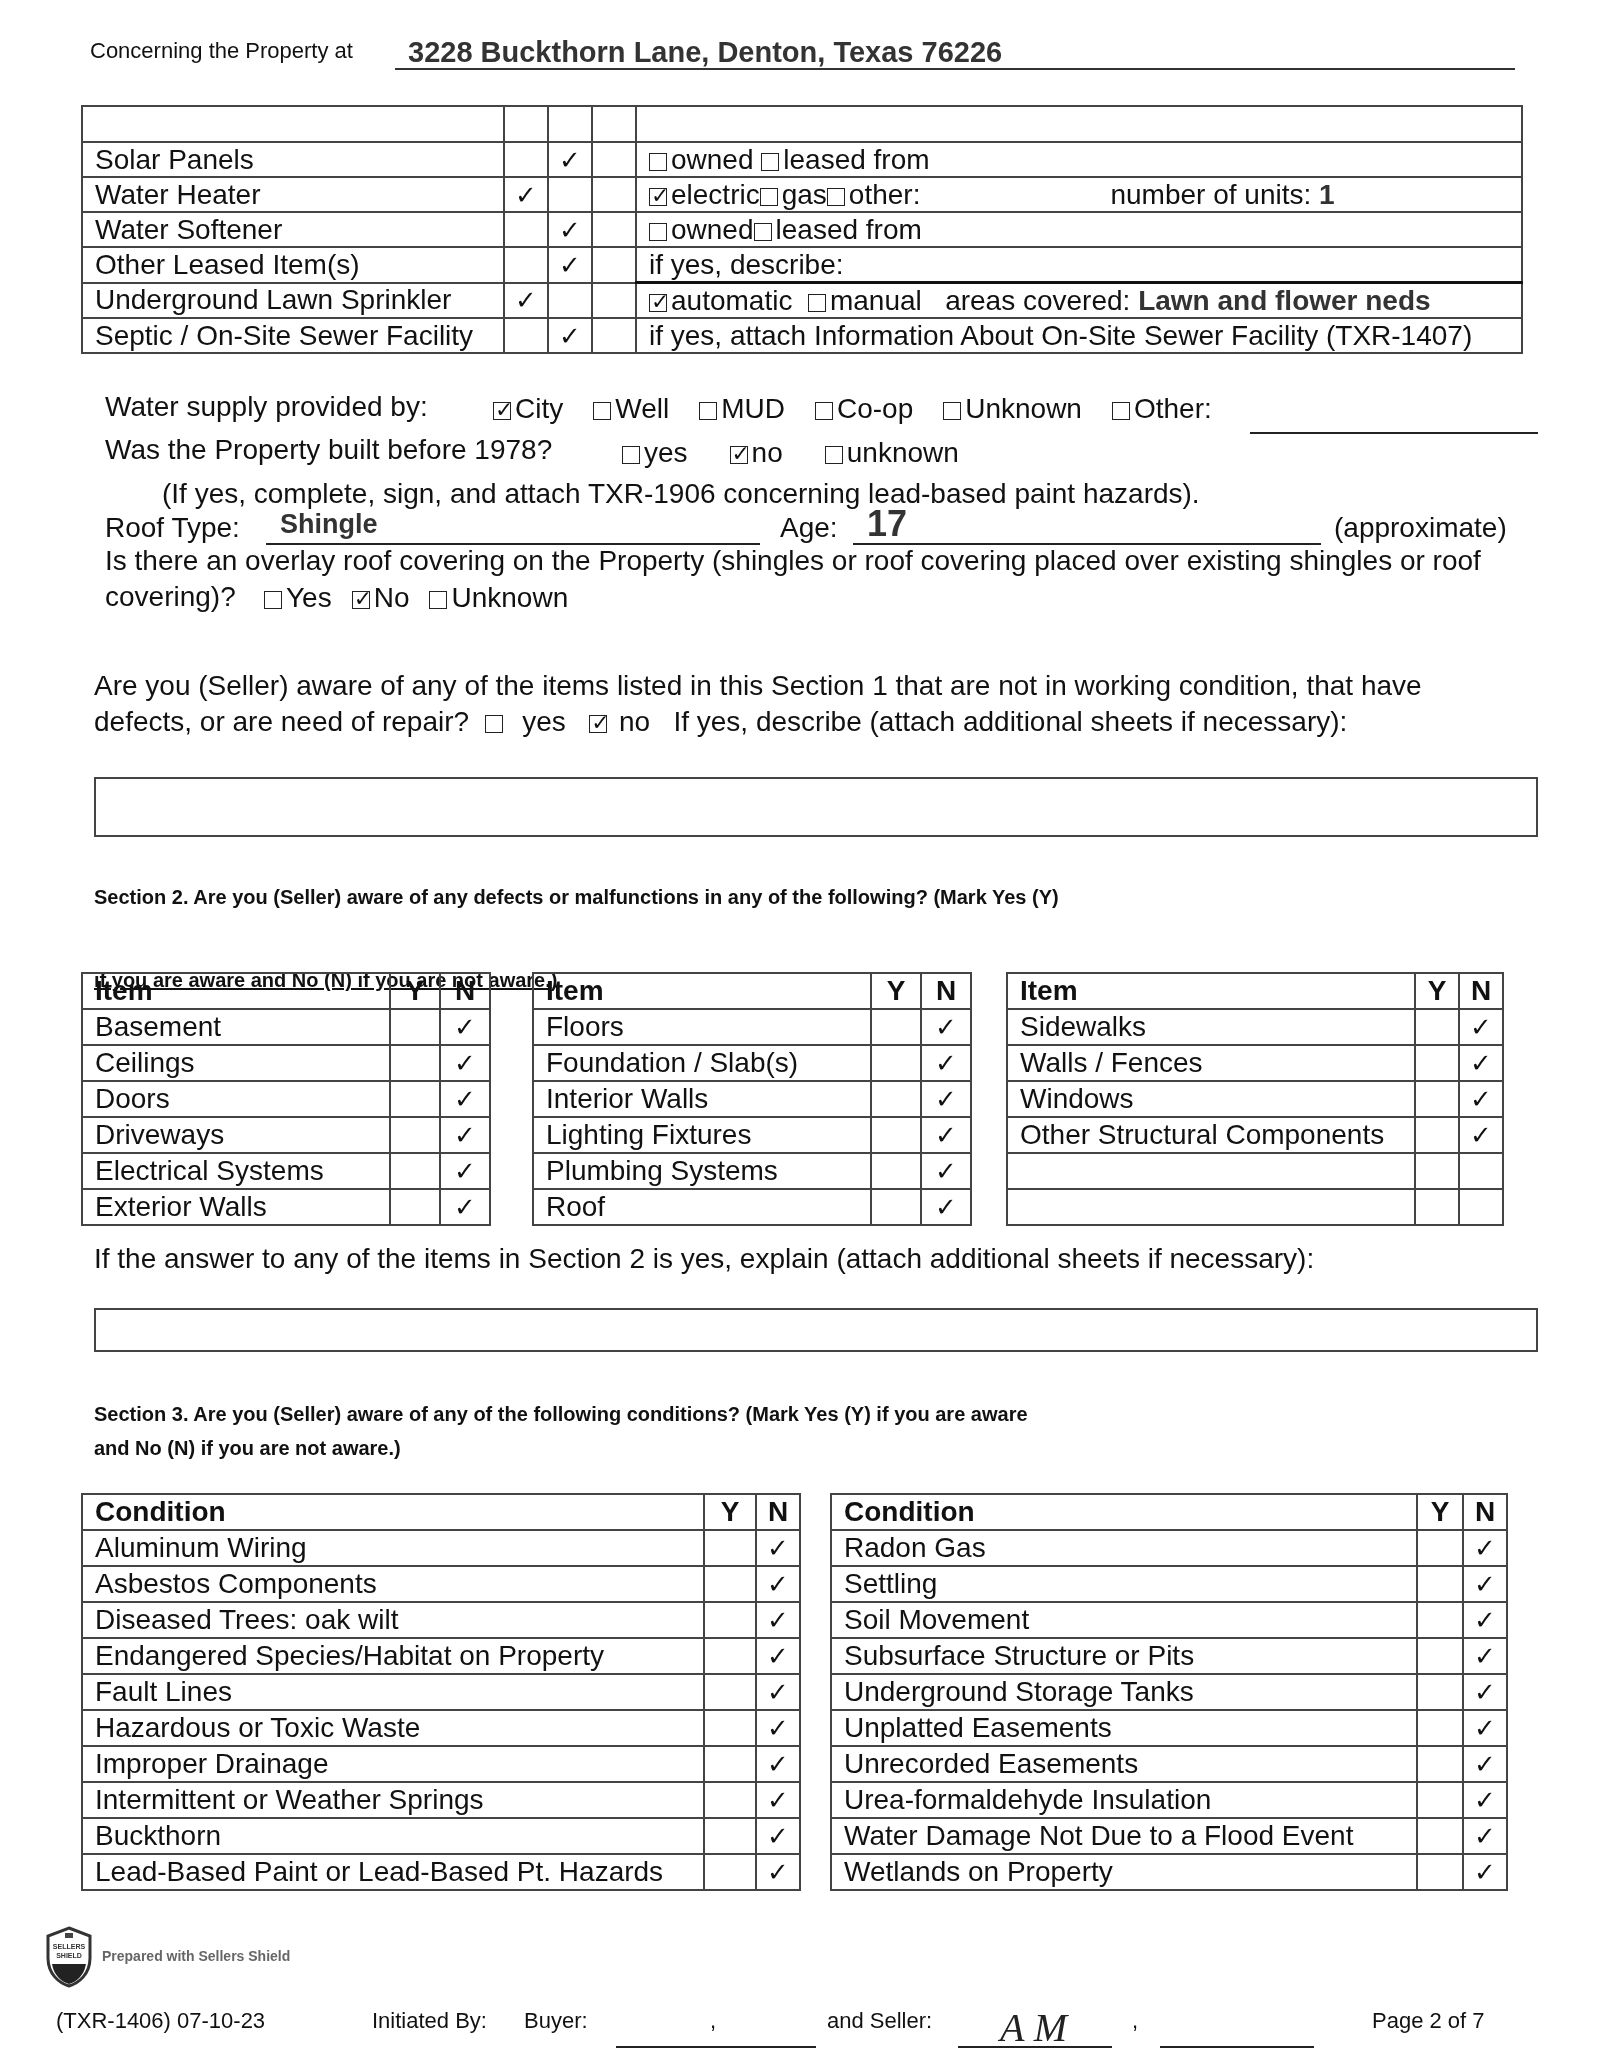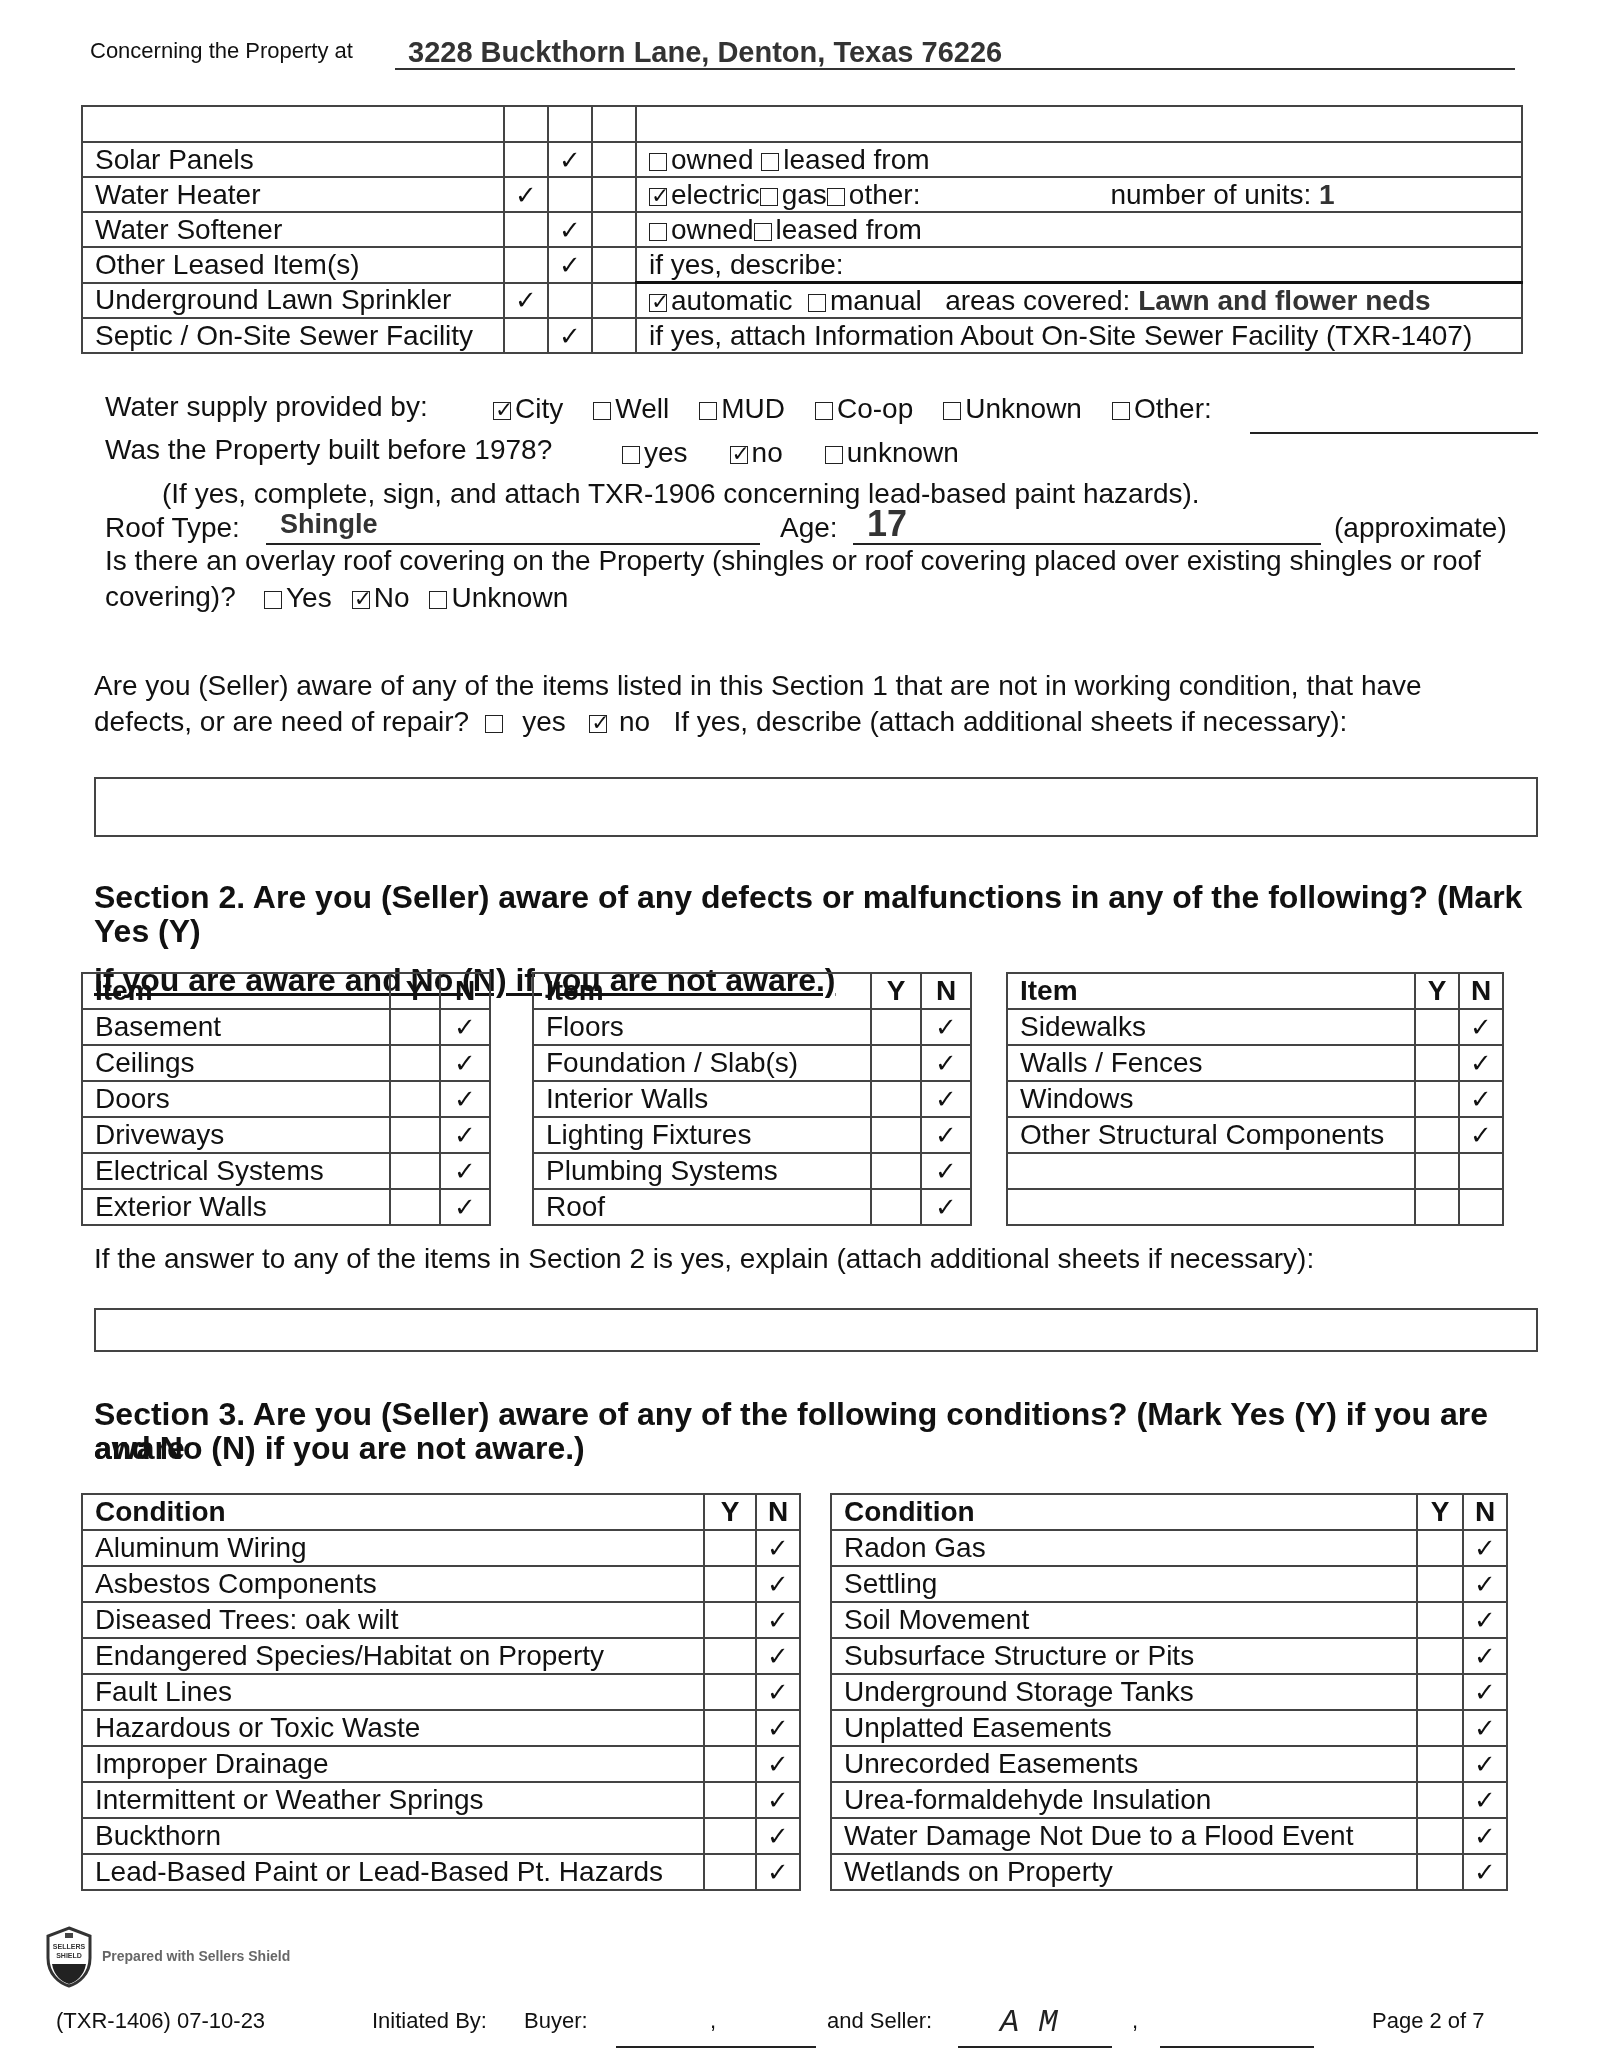--- a/index.html
+++ b/index.html
@@ -25,21 +25,21 @@
 
   
   #s1-table { left: 81px; top: 105px; width: 1442px; }
   #s1-table td { height: 33px; }
   #s1-table tr.hdrrow td { height: 34px; }
 
   .box { display: inline-block; width: 18px; height: 18px; border: 1.5px solid #222; position: relative; top: 2px; margin-right: 4px; box-sizing: border-box; }
   .box.checked::after { content: "✓"; position: absolute; left: 1px; top: -9px; font-size: 22px; color: #111; }
 
   .desc-box { border: 2px solid #444; position: absolute; left: 94px; width: 1444px; box-sizing: border-box; }
-  .section-title { font-weight: bold; font-size: 32px; line-height: 34px; position: absolute; left: 94px; width: 1440px; }
+  .section-title { font-weight: bold; font-size: 20px; line-height: 34px; position: absolute; left: 94px; width: 1440px; }
 
   .sig-line { position: absolute; border-bottom: 2px solid #222; height: 0; }
   #logo { left: 44px; top: 1926px; width: 50px; height: 62px; }
   #logo-text { left: 102px; top: 1948px; font-size: 14px; color: #666; font-weight: bold; }
 </style>
 </head>
 <body>
 
 <div class="abs" id="hdr-label">Concerning the Property at</div>
 <div class="abs" id="hdr-line"></div>
@@ -417,16 +417,16 @@
 </svg>
 <div class="abs" id="logo-text">Prepared with Sellers Shield</div>
 
 <div class="abs small" style="left:56px; top:2008px;">(TXR-1406) 07-10-23</div>
 <div class="abs small" style="left:372px; top:2008px;">Initiated By:</div>
 <div class="abs small" style="left:524px; top:2008px;">Buyer:</div>
 <div class="sig-line" style="left:616px; top:2046px; width:200px;"></div>
 <div class="abs small" style="left:710px; top:2008px;">,</div>
 <div class="abs small" style="left:827px; top:2008px;">and Seller:</div>
 <div class="sig-line" style="left:958px; top:2046px; width:154px;"></div>
-<div class="abs" style="left:1000px; top:2004px; font-family: Liberation Mono, monospace; font-style: italic; font-size: 32px; color:#222;">A M</div>
+<div class="abs" style="left:1000px; top:2004px; font-family: Liberation Serif, serif; font-style: italic; font-size: 40px; color:#222;">A M</div>
 <div class="abs small" style="left:1132px; top:2008px;">,</div>
 <div class="sig-line" style="left:1160px; top:2046px; width:154px;"></div>
 <div class="abs small" style="left:1372px; top:2008px;">Page 2 of 7</div>
 
 </body></html>

